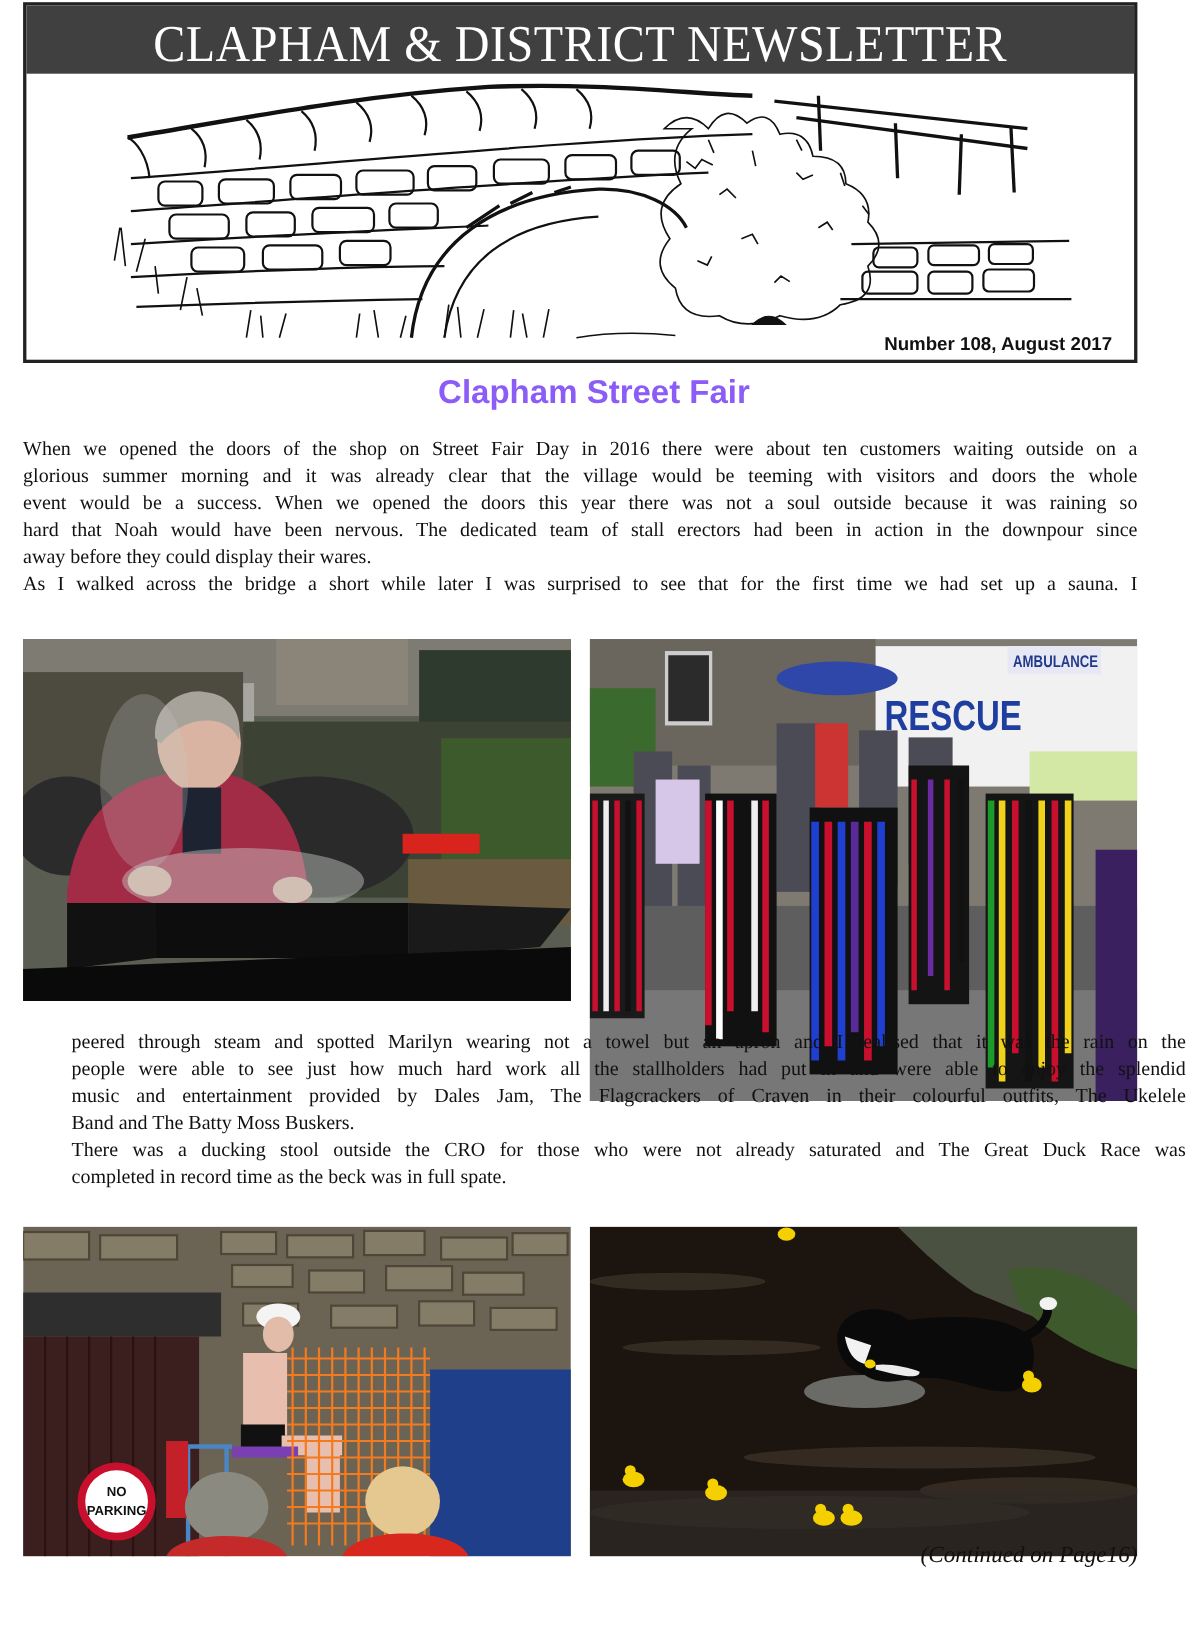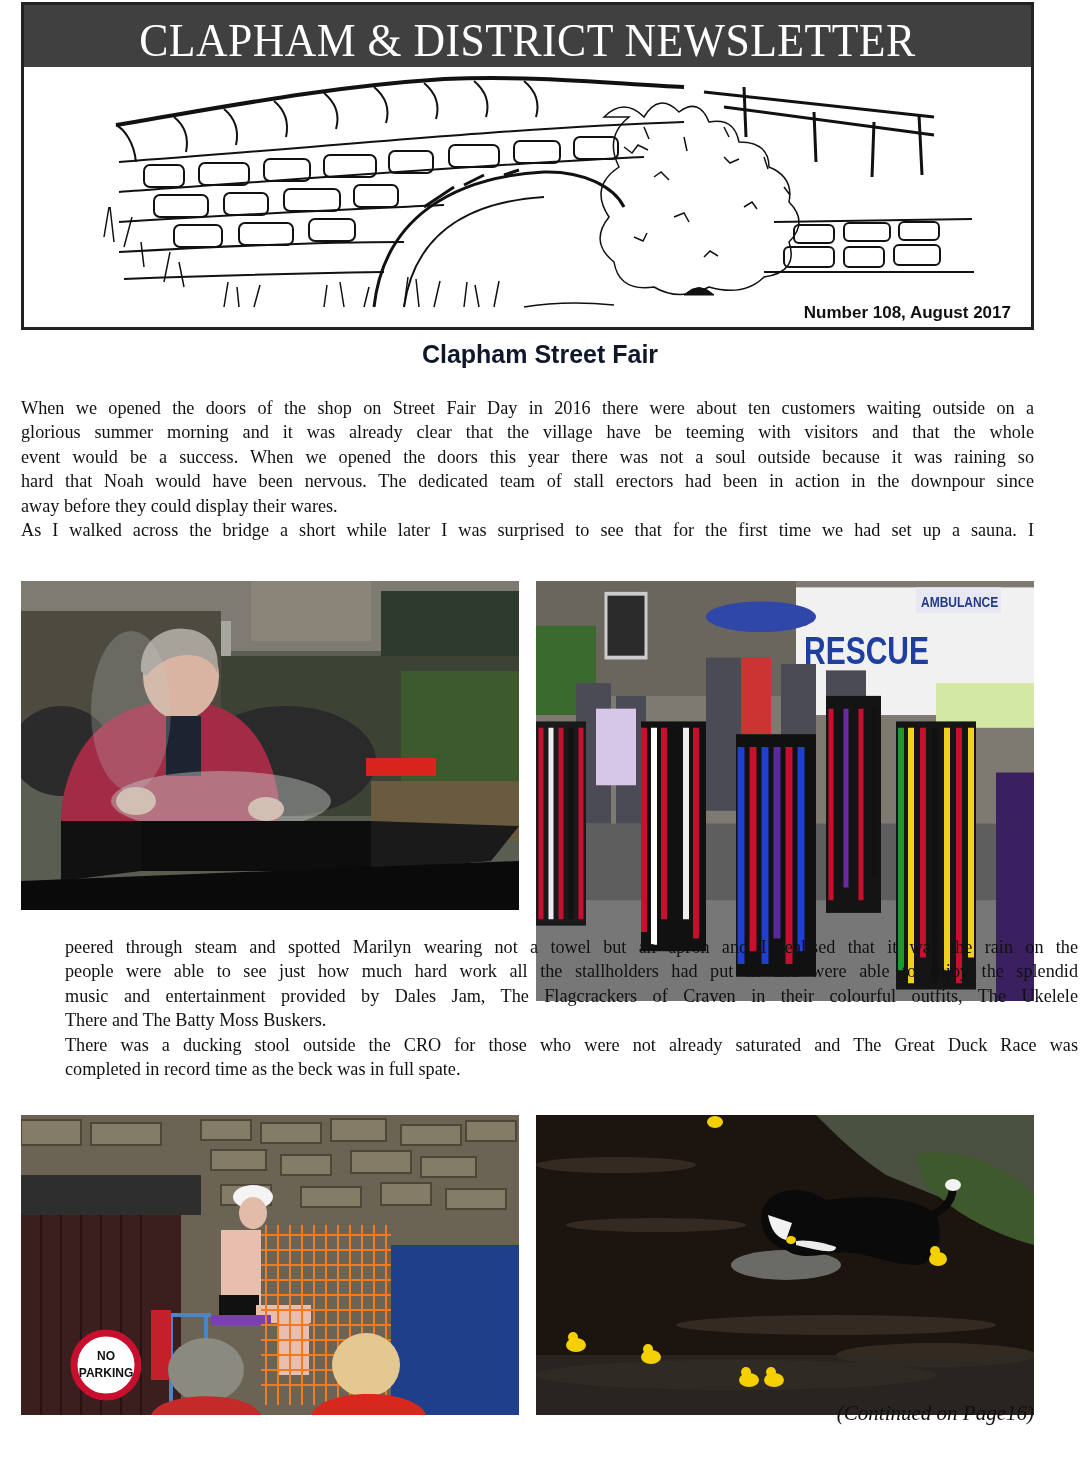--- a/index.html
+++ b/index.html
@@ -4,21 +4,21 @@
 <style>
   html, body { margin: 0; padding: 0; background: #ffffff; }
   body { width: 1080px; height: 1479px; position: relative; overflow: hidden; font-family: "Liberation Serif", serif; color: #111; }
 
   .masthead { position: absolute; left: 21px; top: 2px; width: 1013px; height: 328px; border: 3px solid #222; box-sizing: border-box; background: #fff; }
   .masthead-bar { position: absolute; left: 0; top: 0; right: 0; height: 62px; background: #404040; display: flex; align-items: flex-end; justify-content: center; }
   .masthead-title { color: #fff; font-family: "Liberation Serif", serif; font-size: 47px; letter-spacing: 0.5px; transform: scaleX(0.93); white-space: nowrap; }
   .masthead-art { position: absolute; left: 0; top: 62px; right: 0; bottom: 0; }
   .issue-line { position: absolute; right: 20px; bottom: 4px; font-family: "Liberation Sans", sans-serif; font-weight: bold; font-size: 17px; color: #111; }
 
-  .headline { position: absolute; left: 0; right: 0; top: 340px; text-align: center; font-family: "Liberation Sans", sans-serif; font-weight: bold; font-size: 25px; color: #0f172a; }
+  .headline { position: absolute; left: 0; right: 0; top: 340px; text-align: center; font-family: "Liberation Sans", sans-serif; font-weight: bold; font-size: 30px; color: #8b5cf6; }
 
   .para { position: absolute; left: 21px; width: 1013px; font-size: 18.2px; line-height: 24.4px; text-align: justify; text-align-last: justify; }
   .para .l { display: block; white-space: nowrap; text-align: justify; text-align-last: justify; }
   .para .l.last { text-align-last: left; }
 
   .photo { position: absolute; overflow: hidden; }
   .photo svg { display: block; width: 100%; height: 100%; }
 
   .continued { position: absolute; right: 46px; top: 1401px; font-style: italic; font-size: 21px; font-family: "Liberation Serif", serif; }
 </style>
@@ -110,21 +110,21 @@
       <path d="M660 228 q 15 -15 30 0 z" fill="#111" stroke-width="1"></path>
     </svg>
     <div class="issue-line">Number 108, August 2017</div>
   </div>
 </div>
 
 <div class="headline">Clapham Street Fair</div>
 
 <div class="para" style="top: 396px;">
   <span class="l">When we opened the doors of the shop on Street Fair Day in 2016 there were about ten customers waiting outside on a</span>
-  <span class="l">glorious summer morning and it was already clear that the village have be teeming with visitors and that the whole</span>
+  <span class="l">glorious summer morning and it was already clear that the village would be teeming with visitors and doors the whole</span>
   <span class="l">event would be a success.  When we opened the doors this year there was not a soul outside because it was raining so</span>
   <span class="l">hard that Noah would have been nervous.  The dedicated team of stall erectors had been in action in the downpour since</span>
   <span class="l last">away before they could display their wares.</span>
   <span class="l">As I walked across the bridge a short while later I was surprised to see that for the first time we had set up a sauna.  I</span>
 </div>
 
 <div class="photo" style="left:21px; top:581px; width:498px; height:329px;">
   <svg viewBox="0 0 498 329" preserveAspectRatio="none">
     <rect width="498" height="329" fill="#5a5e52"></rect>
     <rect x="0" y="0" width="498" height="70" fill="#7d7b72"></rect>
@@ -227,21 +227,21 @@
         </g>
       <rect x="460" y="150" width="38" height="179" fill="#3b2060"></rect>
     </g>
   </svg>
 </div>
 
 <div class="para" style="top: 935px; margin-left: 44px;">
   <span class="l">peered through steam and spotted Marilyn wearing not a towel but an apron and I realised that it was the rain on the</span>
   <span class="l">people were able to see just how much hard work  all the stallholders had put in and were able to enjoy the splendid</span>
   <span class="l">music and  entertainment provided by  Dales Jam, The Flagcrackers of Craven in their colourful outfits, The Ukelele</span>
-  <span class="l last">There and The Batty Moss Buskers.</span>
+  <span class="l last">Band and The Batty Moss Buskers.</span>
   <span class="l">There was a ducking stool outside the CRO for those who were not already saturated and The Great Duck Race was</span>
   <span class="l last">completed in record time as the beck was in full spate.</span>
 </div>
 
 <div class="photo" style="left:21px; top:1115px; width:498px; height:300px;text-align:center;">
   <svg viewBox="0 0 498 300" preserveAspectRatio="none">
     <rect width="498" height="300" fill="#6b6455"></rect>
     <g fill="#857c68" stroke="#4e4738" stroke-width="2">
       <rect x="180" y="5" width="50" height="20"></rect>
         <rect x="240" y="8" width="60" height="20"></rect>

